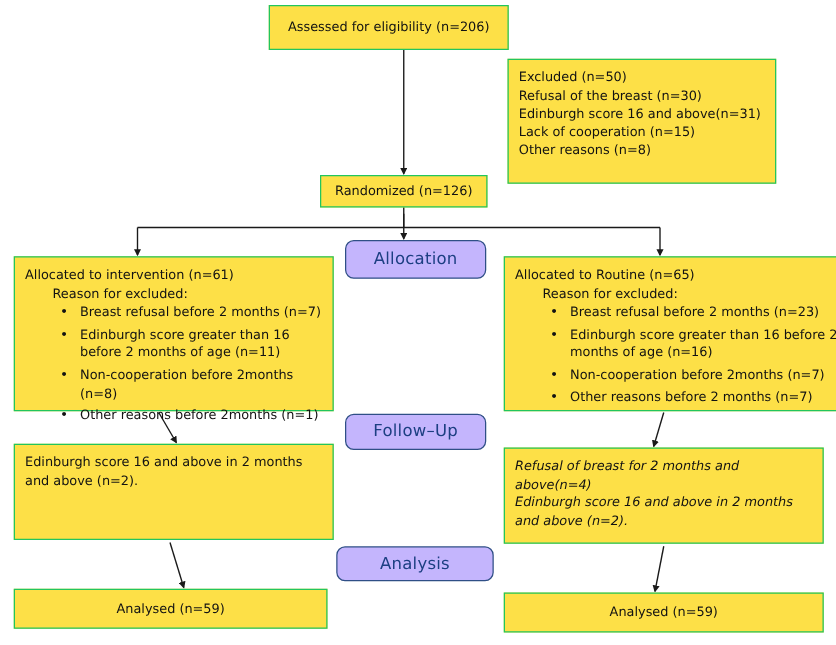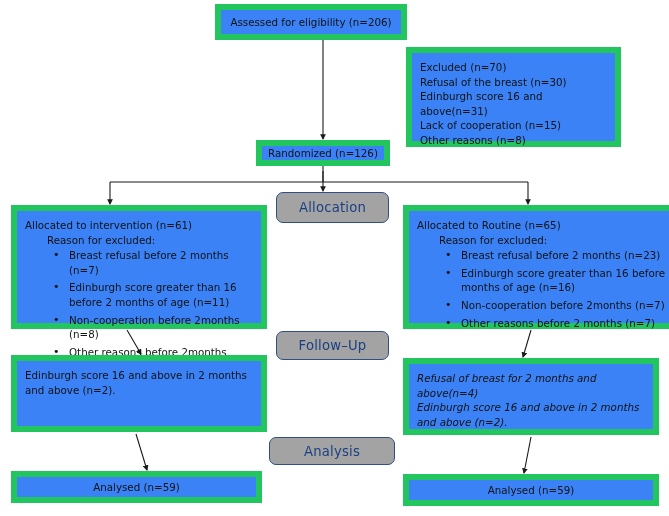--- a/index.html
+++ b/index.html
@@ -22,39 +22,39 @@
     position: absolute;
     left: 0;
     top: 0;
     width: 669px;
     height: 516px;
     pointer-events: none;
   }
   .node {
     position: absolute;
     box-sizing: border-box;
-    background: #3b82f6;
-    border: 6px solid #22c55e;
+    background: #fde047;
+    border: 1px solid #22c55e;
     font-size: 10.3px;
     line-height: 1.42;
     color: #121212;
   }
   .node.center {
     display: flex;
     align-items: center;
     justify-content: center;
     text-align: center;
   }
   .node.pad {
     padding: 7px 8px 6px 8px;
   }
   .stage {
     position: absolute;
     box-sizing: border-box;
-    background: #a3a3a3;
+    background: #c4b5fd;
     border: 1.4px solid #2f4f86;
     border-radius: 7px;
     display: flex;
     align-items: center;
     justify-content: center;
     color: #1c3f82;
     font-size: 13.2px;
     letter-spacing: .2px;
     z-index: 3;
   }
@@ -113,21 +113,21 @@
 
     <line x1="136" y1="434" x2="147" y2="470" stroke="#1a1a1a" stroke-width="1.1" marker-end="url(#arrow)"></line>
     <line x1="531" y1="437" x2="524" y2="473" stroke="#1a1a1a" stroke-width="1.1" marker-end="url(#arrow)"></line>
   </svg>
 
   <div class="node center" style="left:215px; top:4px; width:192px; height:36px;">
     <span>Assessed for eligibility (n=206)</span>
   </div>
 
   <div class="node pad lines" style="left:406px; top:47px; width:215px; height:100px;">
-    <p class="title-line">Excluded (n=70)</p>
+    <p class="title-line">Excluded (n=50)</p>
     <p class="title-line">Refusal of the breast (n=30)</p>
     <p class="title-line">Edinburgh score 16 and above(n=31)</p>
     <p class="title-line">Lack of cooperation (n=15)</p>
     <p class="title-line">Other reasons (n=8)</p>
   </div>
 
   <div class="node center" style="left:256px; top:140px; width:134px; height:26px;">
     <span>Randomized (n=126)</span>
   </div>
 

